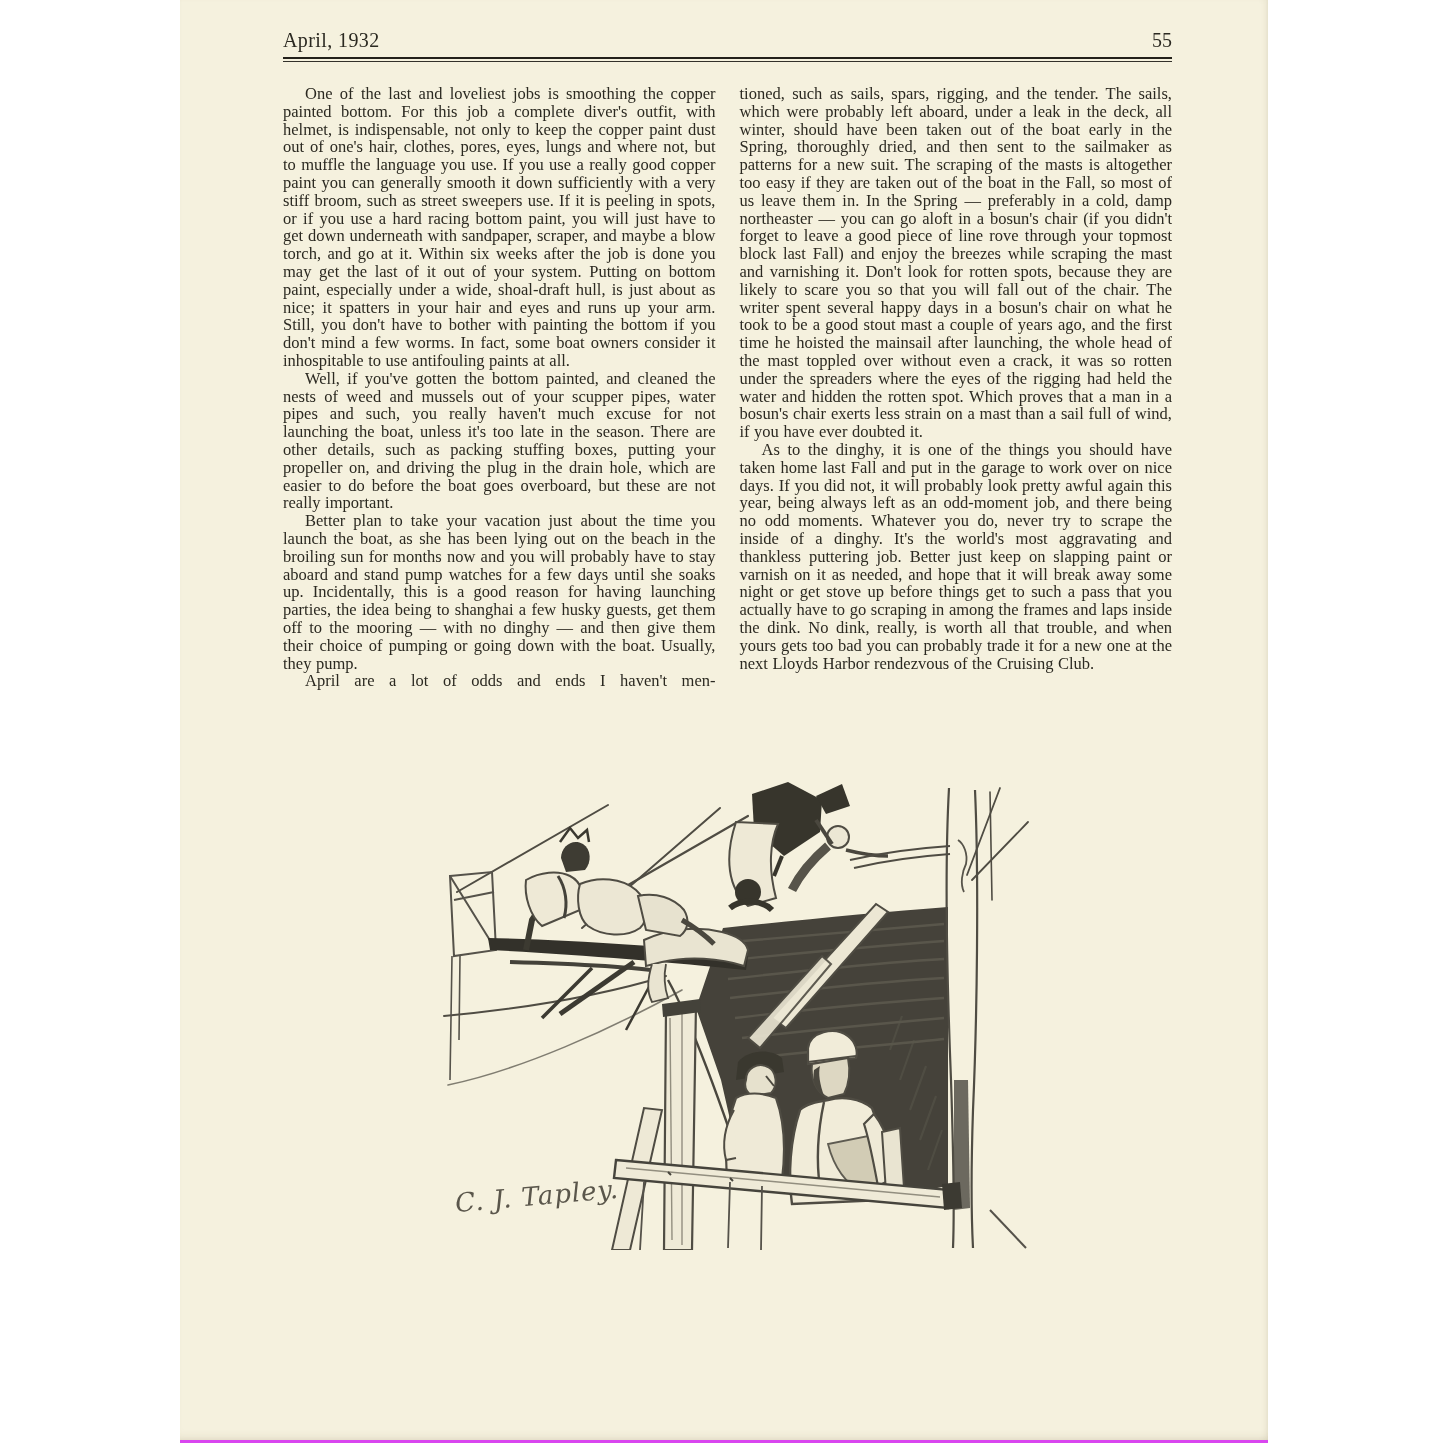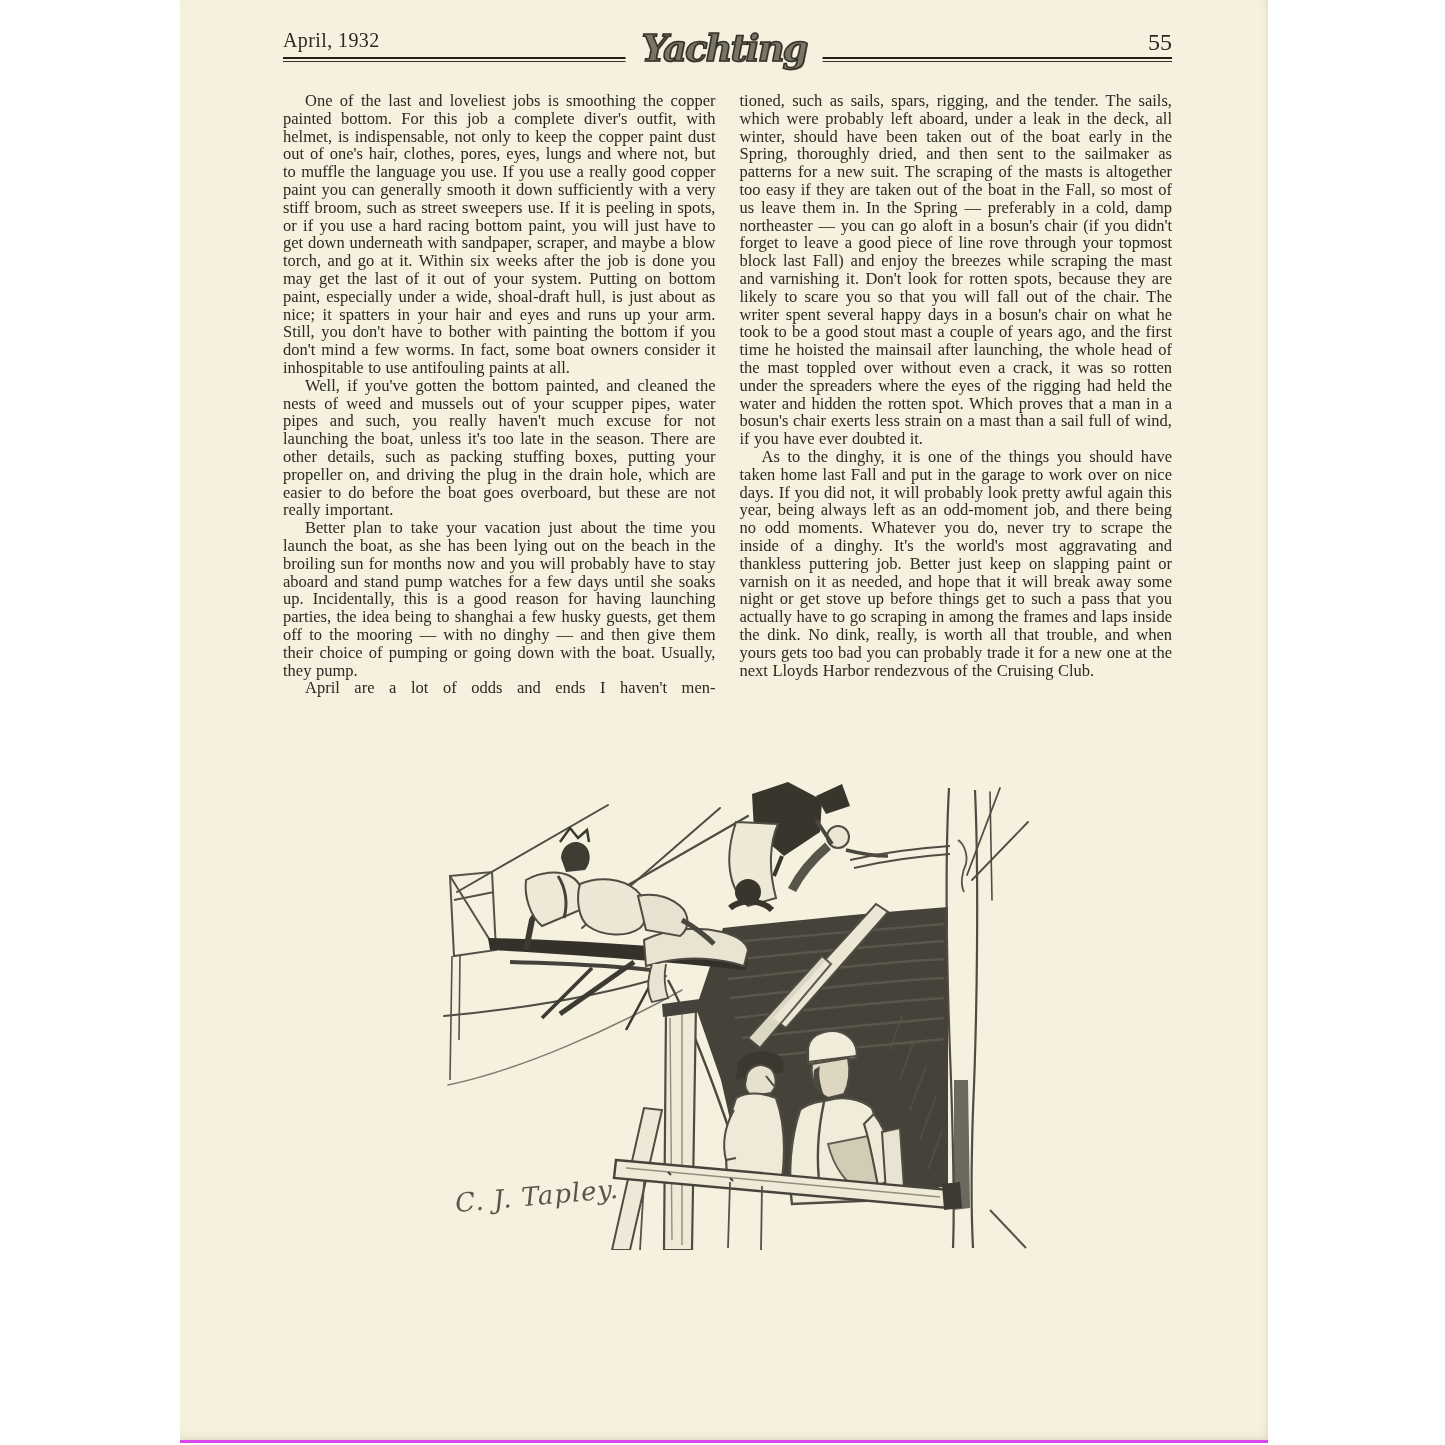--- a/index.html
+++ b/index.html
@@ -18,42 +18,42 @@
     box-shadow:inset -5px 0 9px -6px rgba(90,70,30,.18), inset 0 -8px 12px -10px rgba(90,70,30,.25);
   }
   
   .masthead{position:relative;height:88px;}
   .issue-date{
     position:absolute;left:103px;top:29px;
     font-size:20px;color:#2b2921;letter-spacing:.4px;
   }
   .page-number{
     position:absolute;right:96px;top:29px;
-    font-size:24px;color:#2b2921;
+    font-size:20px;color:#2b2921;
   }
   .rule{
     position:absolute;left:103px;right:96px;top:57px;
     height:2px;
     border-top:2px solid #23211a;
     border-bottom:1px solid #33312a;
   }
   .logo{
     position:absolute;left:50%;top:26px;transform:translateX(-50%);
     background:#f5f1de;padding:0 16px;z-index:2;
     font-family:"DejaVu Serif", serif;
     font-size:37px;font-weight:bold;font-style:italic;
     letter-spacing:-2px;
     color:#7a7464;
     -webkit-text-stroke:1.6px #34312a;
     text-shadow:1px 1px 0 rgba(40,38,30,.35);
     white-space:nowrap;
   }
   
   .columns{
-    position:absolute;left:103px;top:92px;width:889px;
+    position:absolute;left:103px;top:85px;width:889px;
     display:flex;gap:24px;
   }
   .column{
     width:432.5px;
     font-size:16.5px;line-height:17.8px;
     color:#2b2921;
     text-align:justify;
     word-spacing:.4px;
   }
   .column p{margin:0;text-indent:22px;}
@@ -74,21 +74,20 @@
   }
 </style>
 </head>
 <body>
 
 <div class="page">
 
   <div class="masthead">
     <span class="issue-date">April, 1932</span>
     <div class="rule"></div>
-    <span class="logo">Yachting</span>
     <span class="page-number">55</span>
   </div>
 
   <div class="columns">
     <div class="column">
       <p>One of the last and loveliest jobs is smoothing the copper painted bottom. For this job a complete diver's outfit, with helmet, is indispensable, not only to keep the copper paint dust out of one's hair, clothes, pores, eyes, lungs and where not, but to muffle the language you use. If you use a really good copper paint you can generally smooth it down sufficiently with a very stiff broom, such as street sweepers use. If it is peeling in spots, or if you use a hard racing bottom paint, you will just have to get down underneath with sandpaper, scraper, and maybe a blow torch, and go at it. Within six weeks after the job is done you may get the last of it out of your system. Putting on bottom paint, especially under a wide, shoal-draft hull, is just about as nice; it spatters in your hair and eyes and runs up your arm. Still, you don't have to bother with painting the bottom if you don't mind a few worms. In fact, some boat owners consider it inhospitable to use antifouling paints at all.</p>
       <p>Well, if you've gotten the bottom painted, and cleaned the nests of weed and mussels out of your scupper pipes, water pipes and such, you really haven't much excuse for not launching the boat, unless it's too late in the season. There are other details, such as packing stuffing boxes, putting your propeller on, and driving the plug in the drain hole, which are easier to do before the boat goes overboard, but these are not really important.</p>
       <p>Better plan to take your vacation just about the time you launch the boat, as she has been lying out on the beach in the broiling sun for months now and you will probably have to stay aboard and stand pump watches for a few days until she soaks up. Incidentally, this is a good reason for having launching parties, the idea being to shanghai a few husky guests, get them off to the mooring — with no dinghy — and then give them their choice of pumping or going down with the boat. Usually, they pump.</p>
       <p class="stretch-last">April are a lot of odds and ends I haven't men-</p>
     </div>

